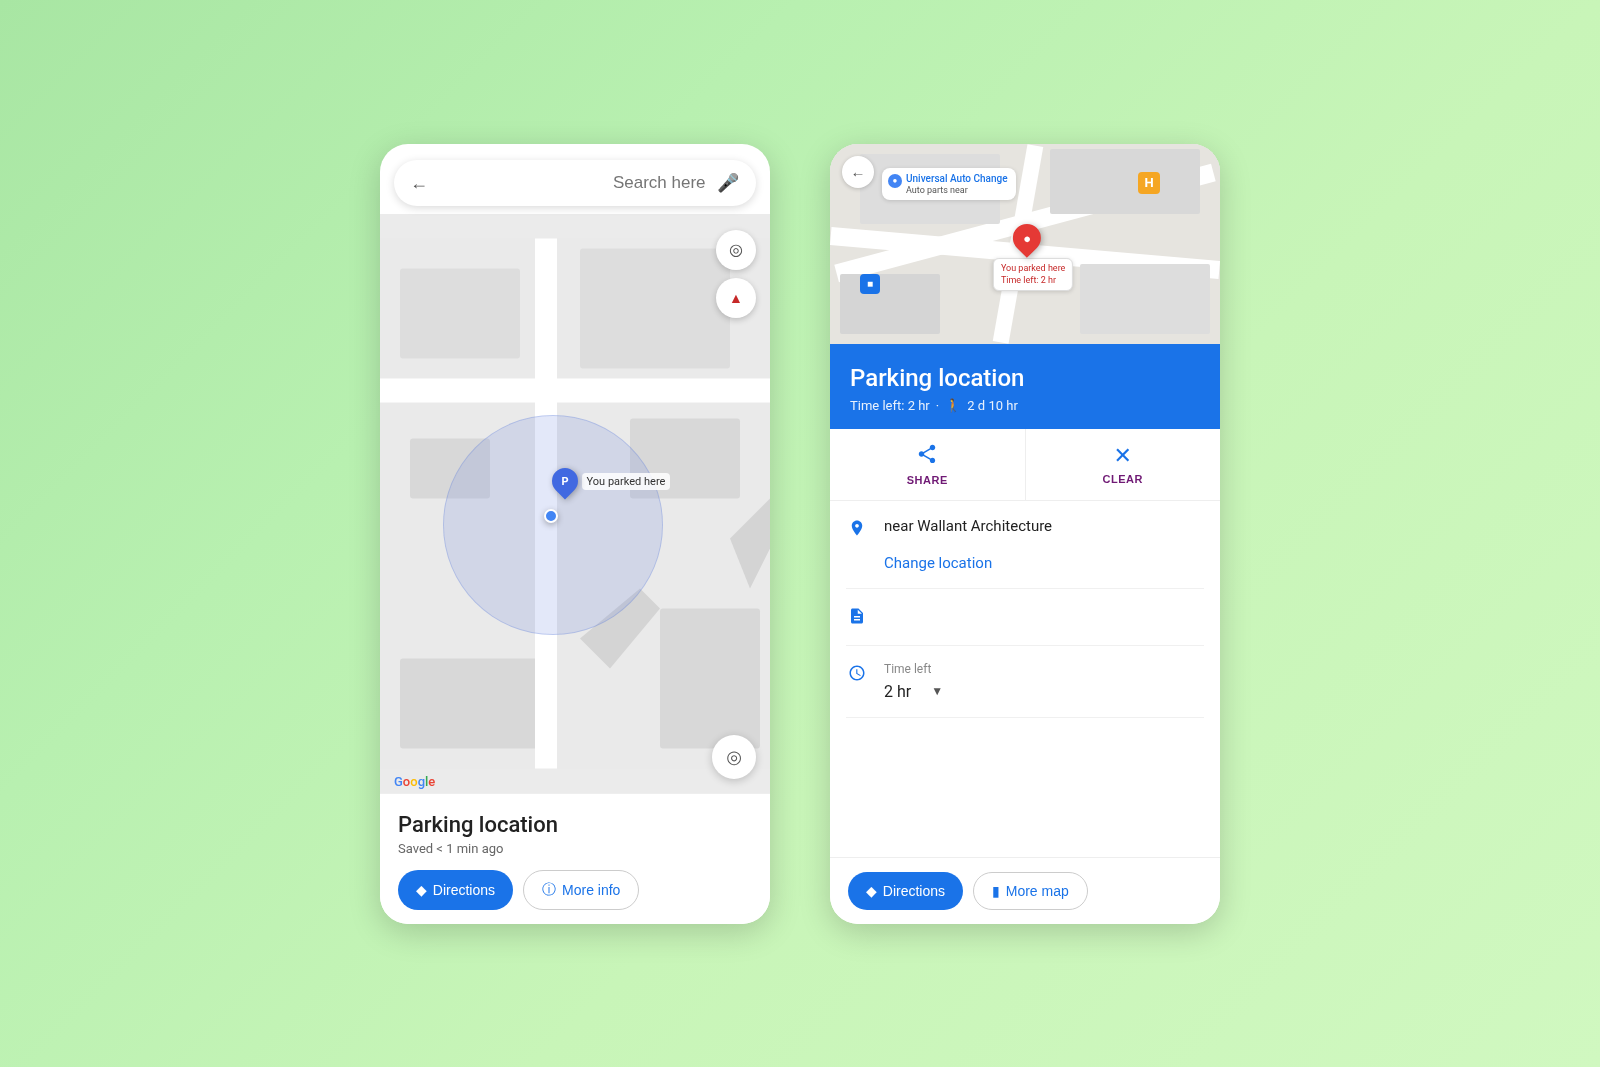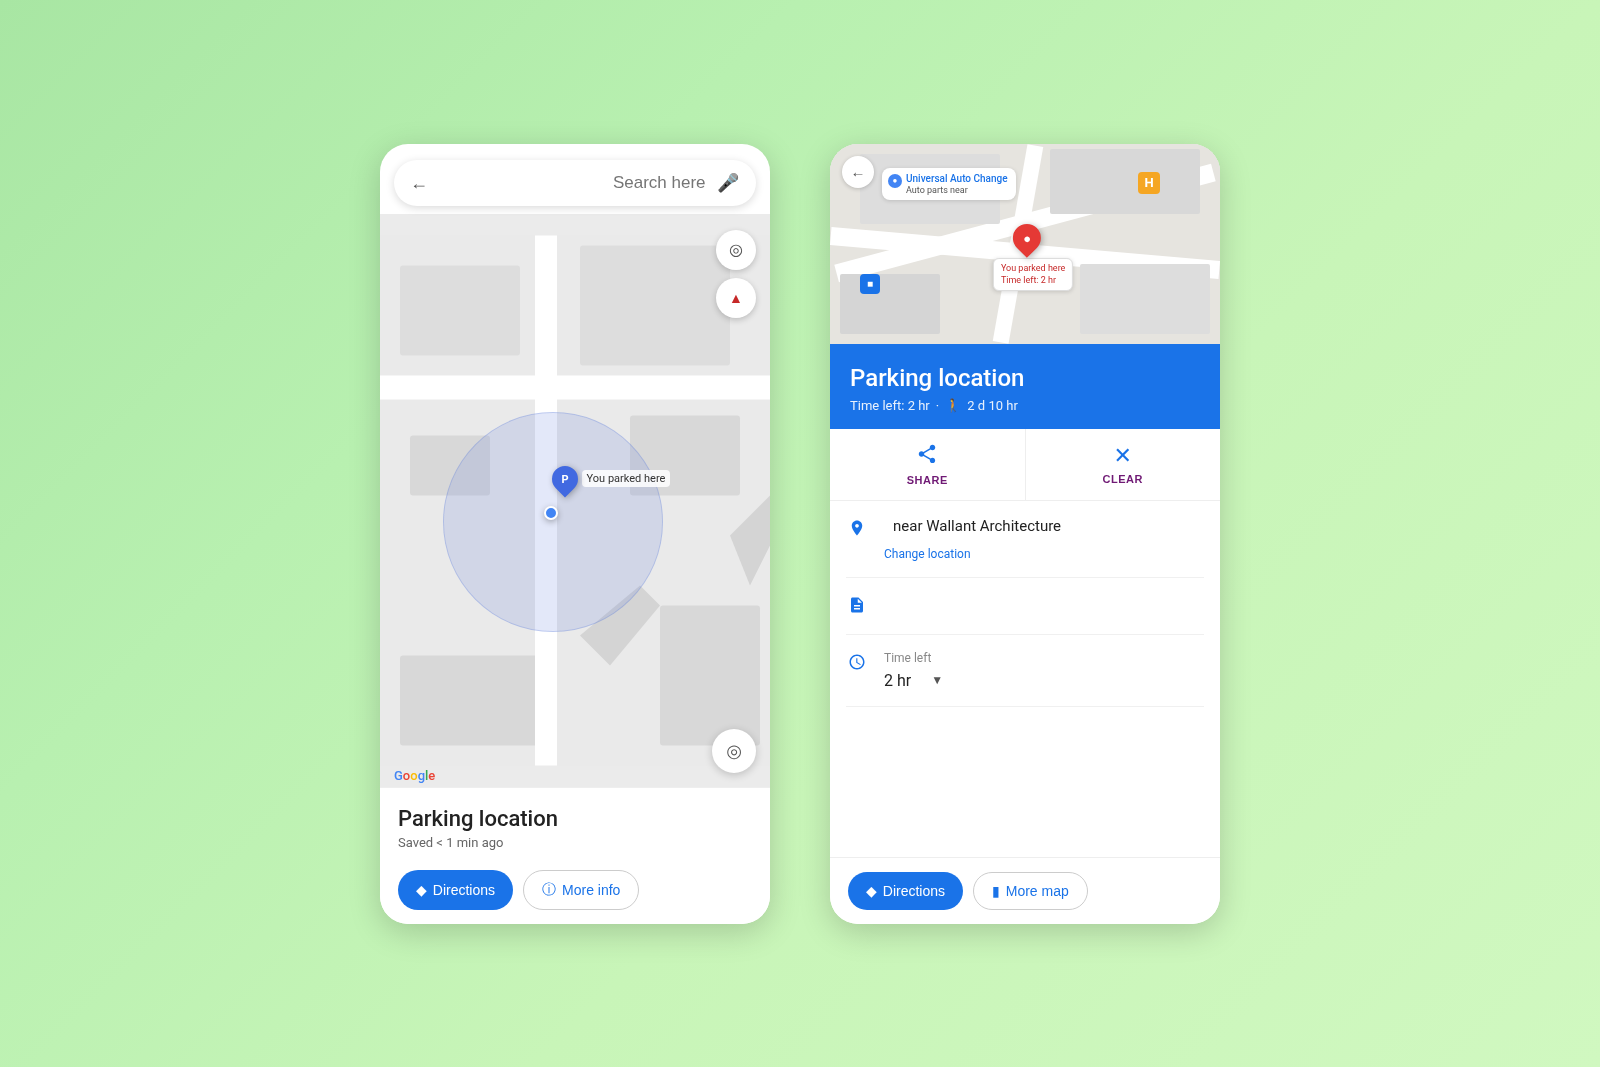--- a/index.html
+++ b/index.html
@@ -197,21 +197,21 @@
     }
     .panel-title {
       font-size: 22px;
       font-weight: 500;
       color: #222;
       margin-bottom: 4px;
     }
     .panel-subtitle {
       font-size: 13px;
       color: #666;
-      margin-bottom: 20px;
+      margin-bottom: 14px;
     }
     .panel-buttons {
       display: flex;
       gap: 10px;
     }
     .btn-directions {
       background: #1a73e8;
       color: #fff;
       border: none;
       border-radius: 22px;
@@ -466,27 +466,26 @@
       flex-shrink: 0;
       margin-top: 2px;
     }
     .info-row-content {
       flex: 1;
     }
     .info-row-main {
       font-size: 15px;
       color: #222;
       font-weight: 400;
-      margin-left: 9px;
     }
     .info-row-link {
-      font-size: 12px;
+      font-size: 15px;
       color: #1a73e8;
       cursor: pointer;
-      margin-top: 12px;
+      margin-top: 19px;
     }
     .info-row-label {
       font-size: 12px;
       color: #888;
       margin-bottom: 6px;
     }
     .notes-input {
       width: 100%;
       border: none;
       border-bottom: 1.5px solid #ccc;

